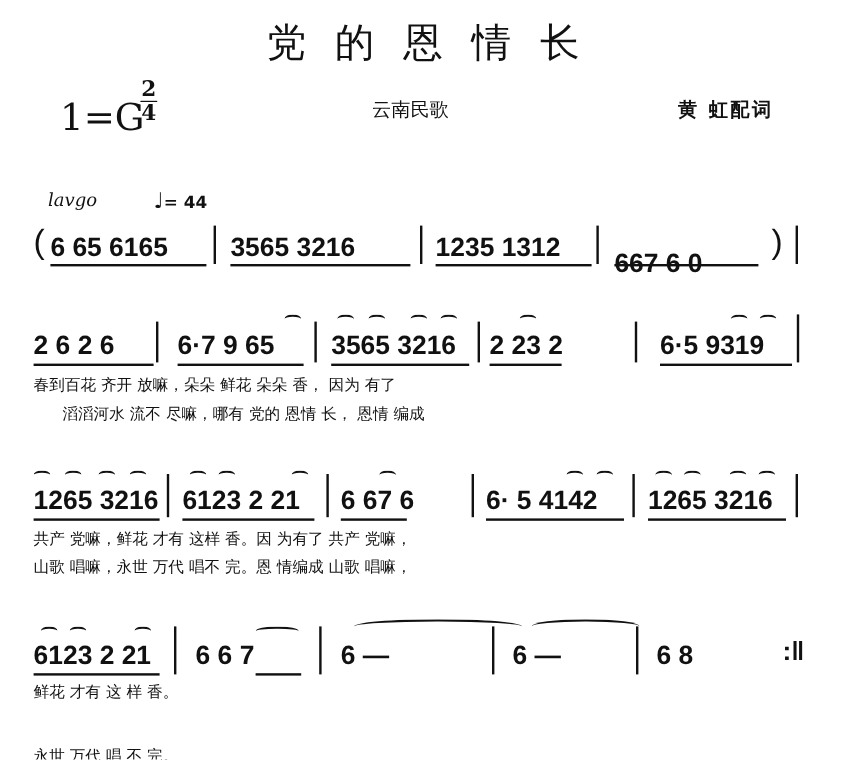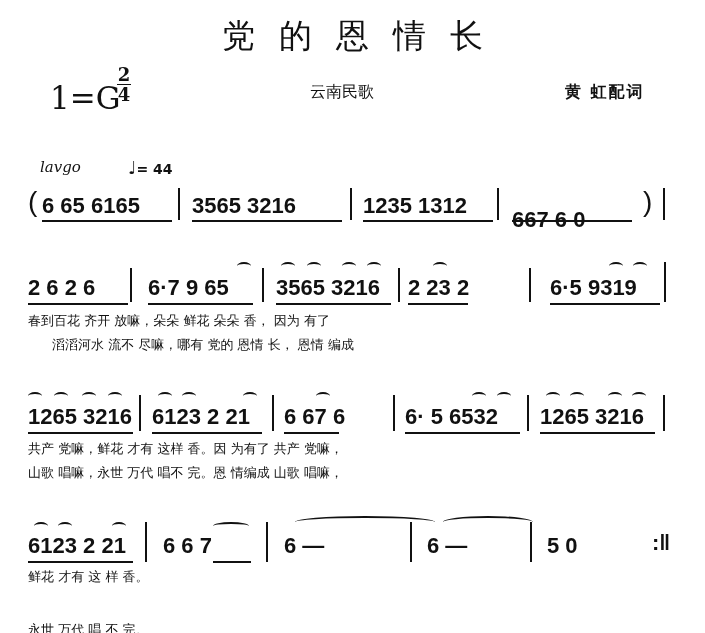--- a/index.html
+++ b/index.html
@@ -79,21 +79,21 @@
 <div class="ul1" style="left:550px;top:303px;width:110px;"></div>
 <div class="abs lyr" style="left:28px;top:312px;">春到百花 齐开 放嘛，朵朵 鲜花 朵朵 香，  因为 有了</div>
 <div class="abs lyr" style="left:28px;top:336px;margin-left:24px;">滔滔河水 流不 尽嘛，哪有 党的 恩情 长，  恩情 编成</div>
 
 <div class="abs note" style="left:28px;top:404px;">1265  3216</div>
 <div class="barline" style="left:139px;top:395px;height:36px;"></div>
 <div class="abs note" style="left:152px;top:404px;">6123  2 21</div>
 <div class="barline" style="left:272px;top:395px;height:36px;"></div>
 <div class="abs note" style="left:284px;top:404px;">6 67  6</div>
 <div class="barline" style="left:393px;top:395px;height:36px;"></div>
-<div class="abs note" style="left:405px;top:404px;">6· 5  6532</div>
+<div class="abs note" style="left:405px;top:404px;">6· 5  4142</div>
 <div class="barline" style="left:527px;top:395px;height:36px;"></div>
 <div class="abs note" style="left:540px;top:404px;">1265  3216</div>
 <div class="barline" style="left:663px;top:395px;height:36px;"></div>
 <div class="slur" style="left:28px;top:392px;width:14px;"></div>
 <div class="slur" style="left:54px;top:392px;width:14px;"></div>
 <div class="slur" style="left:82px;top:392px;width:14px;"></div>
 <div class="slur" style="left:108px;top:392px;width:14px;"></div>
 <div class="slur" style="left:158px;top:392px;width:14px;"></div>
 <div class="slur" style="left:182px;top:392px;width:14px;"></div>
 <div class="slur" style="left:243px;top:392px;width:14px;"></div>
@@ -113,21 +113,21 @@
 <div class="abs lyr" style="left:28px;top:464px;">山歌 唱嘛，永世 万代  唱不 完。恩 情编成  山歌 唱嘛，</div>
 
 <div class="abs note" style="left:28px;top:533px;">6123  2 21</div>
 <div class="barline" style="left:145px;top:522px;height:40px;"></div>
 <div class="abs note" style="left:163px;top:533px;">6    6 7</div>
 <div class="barline" style="left:266px;top:522px;height:40px;"></div>
 <div class="abs note" style="left:284px;top:533px;">6   —</div>
 <div class="barline" style="left:410px;top:522px;height:40px;"></div>
 <div class="abs note" style="left:427px;top:533px;">6   —</div>
 <div class="barline" style="left:530px;top:522px;height:40px;"></div>
-<div class="abs note" style="left:547px;top:533px;">5   0</div>
+<div class="abs note" style="left:547px;top:533px;">6   8</div>
 <div class="abs note" style="left:652px;top:530px;font-size:22px;">:‖</div>
 <div class="slur" style="left:34px;top:522px;width:14px;"></div>
 <div class="slur" style="left:58px;top:522px;width:14px;"></div>
 <div class="slur" style="left:112px;top:522px;width:14px;"></div>
 <div class="slur" style="left:213px;top:522px;width:36px;"></div>
 <div class="slur" style="left:295px;top:516px;width:140px;height:10px;"></div>
 <div class="slur" style="left:443px;top:516px;width:90px;height:10px;"></div>
 <div class="ul1" style="left:28px;top:561px;width:105px;"></div>
 <div class="ul1" style="left:213px;top:561px;width:38px;"></div>
 <div class="abs lyr" style="left:28px;top:568px;">鲜花 才有   这    样      香。</div>

